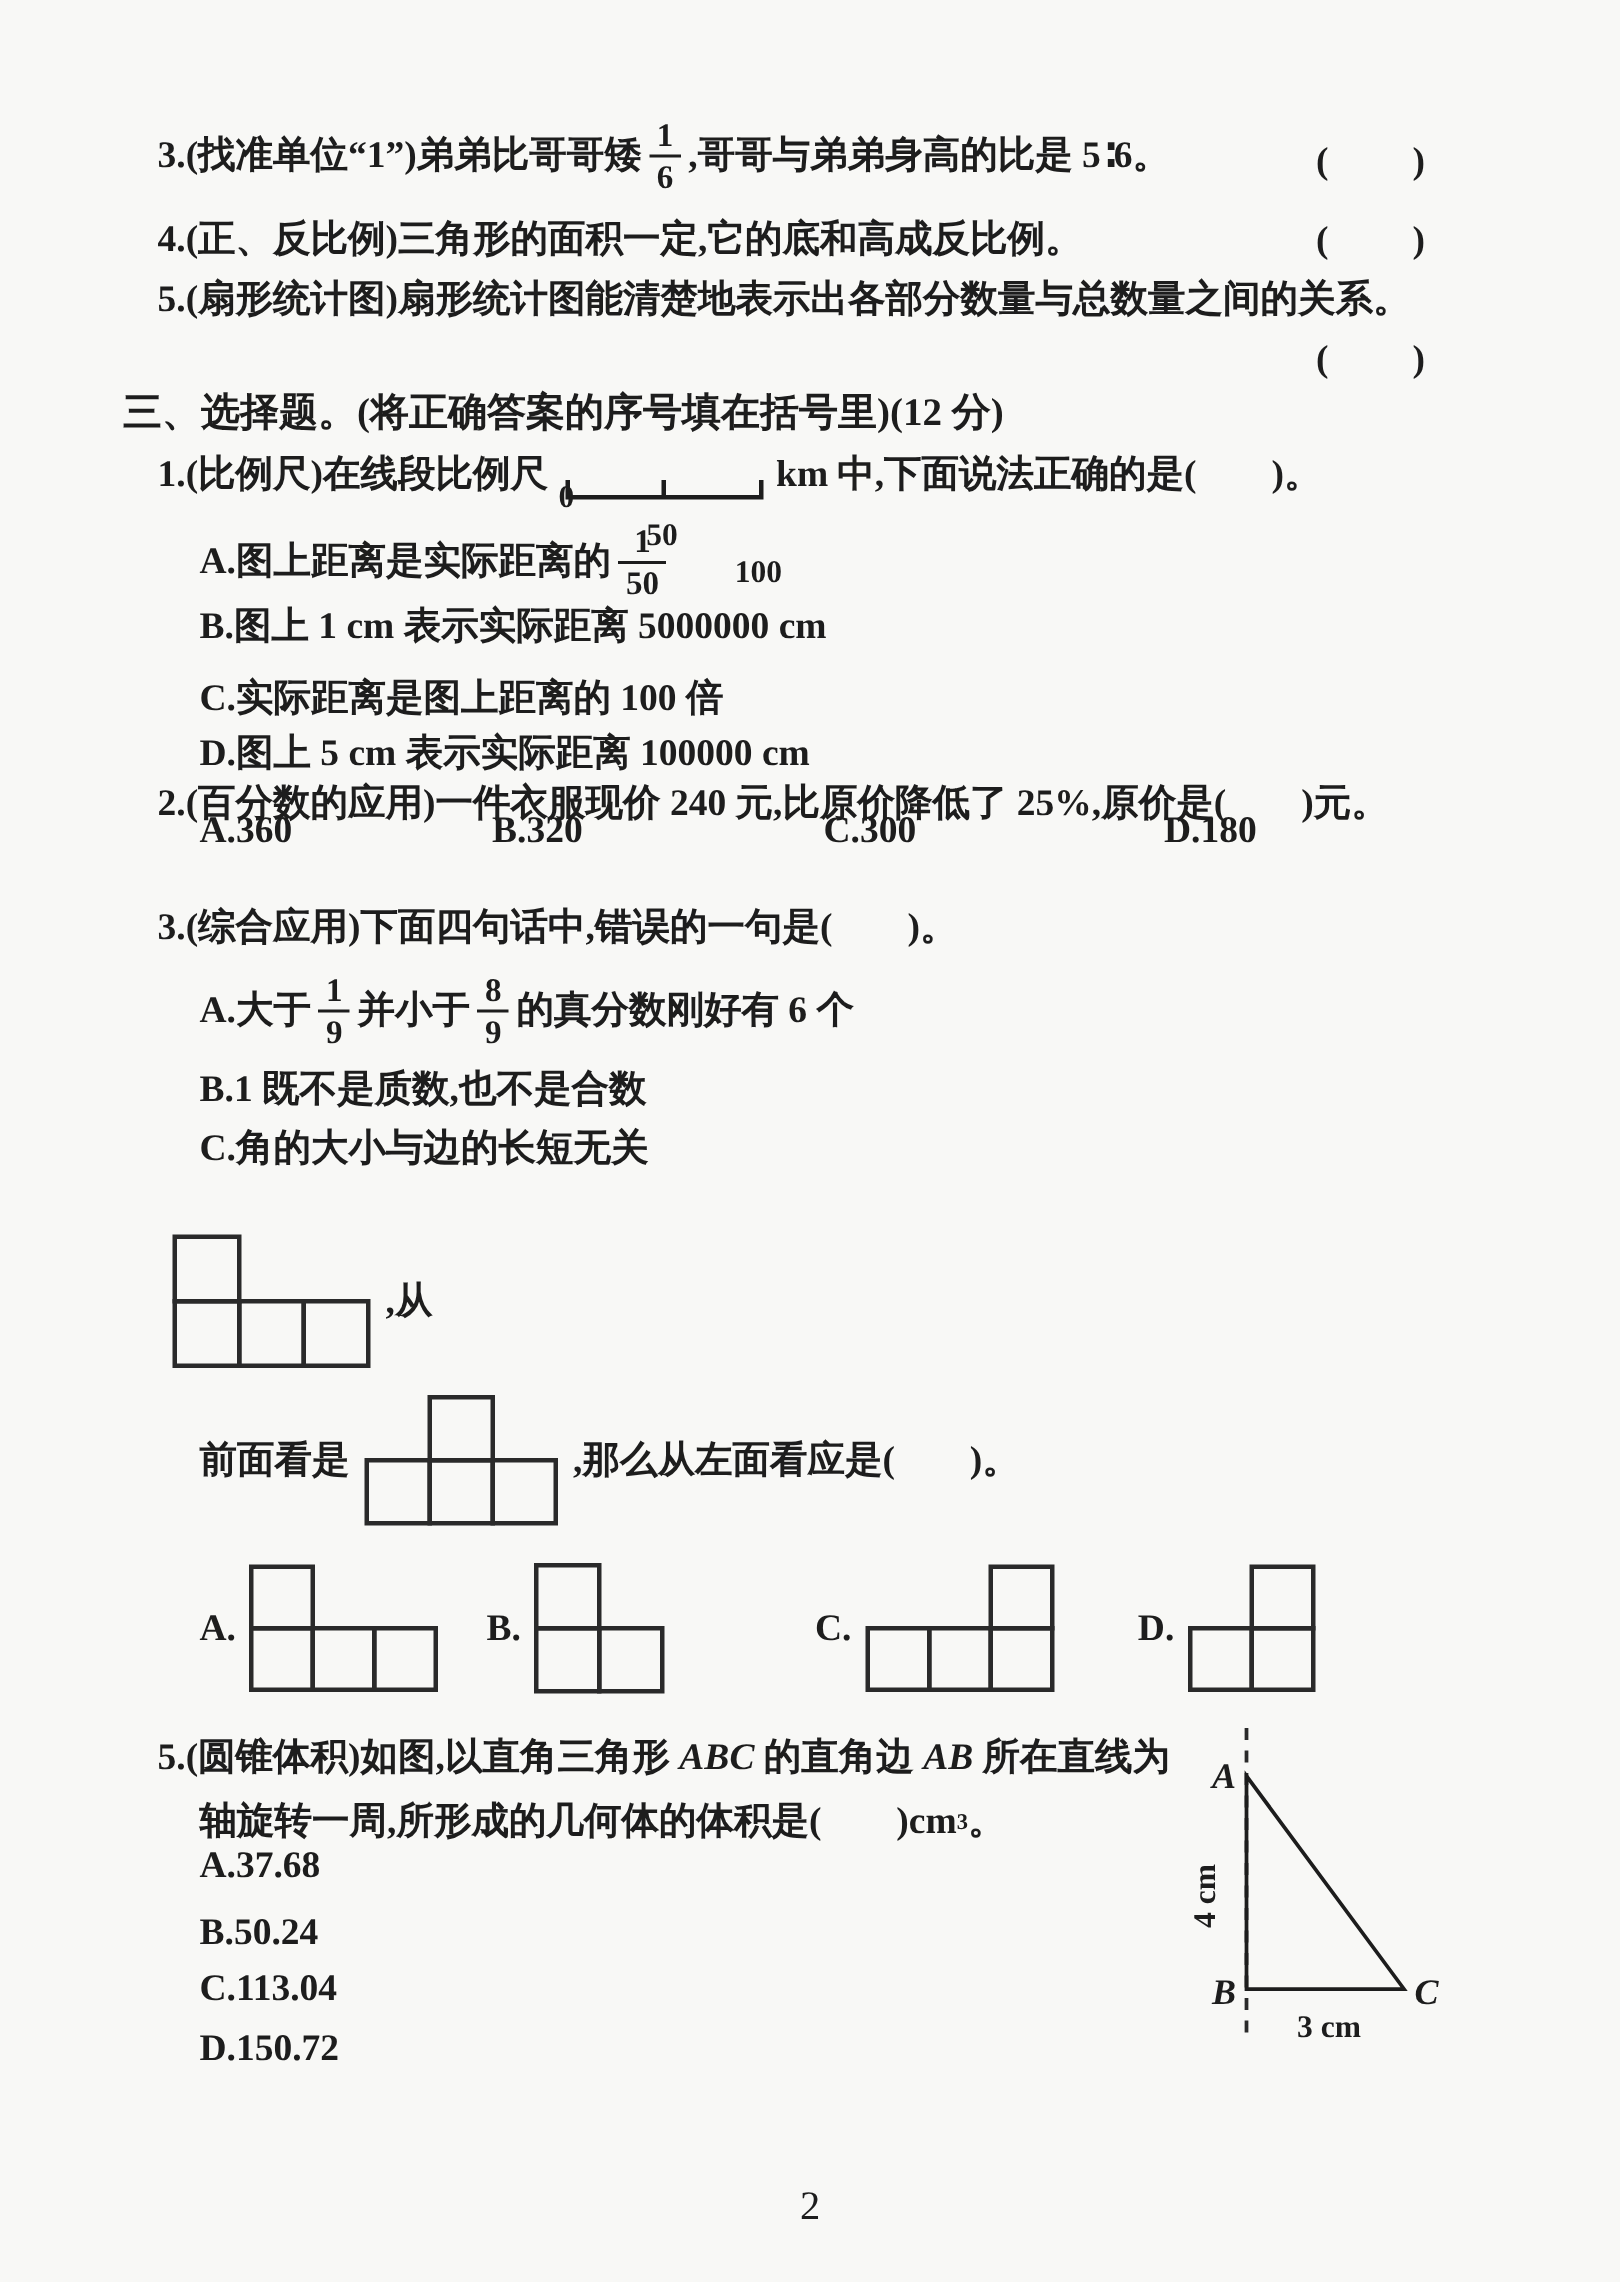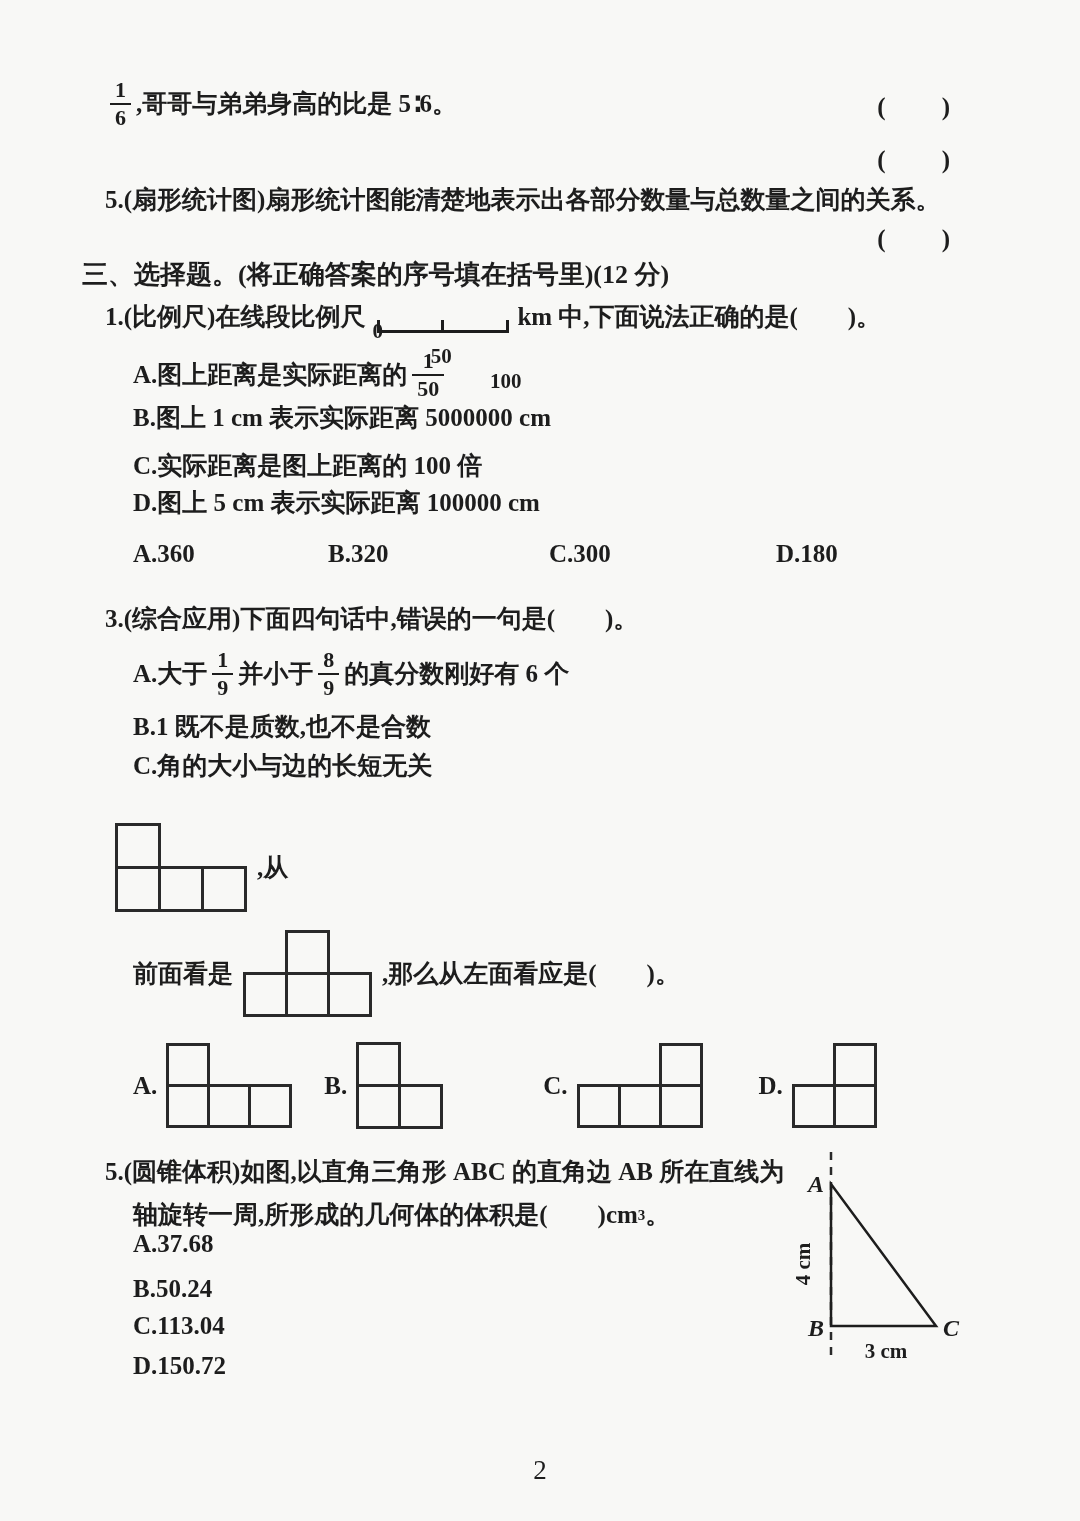--- a/index.html
+++ b/index.html
@@ -31,45 +31,49 @@
   .sn100 { position:absolute; right:-12px; }
   .scale-line { position:relative; height:11px; border-bottom:3px solid #1d1d1d; }
   .tick { position:absolute; bottom:0; width:3px; height:10px; background:#1d1d1d; }
   .tick.l { left:0; } .tick.m { left:calc(50% - 2px); } .tick.r { right:0; }
   .scale-unit { margin-right:6px;text-align:center; }
   
   .cube-shape { position:relative; display:inline-block; margin:0 10px; }
   .cube-cell { position:absolute; box-sizing:border-box; border:3px solid #2a2a2a; }
   .optgroup { display:flex; align-items:center; }
   .optletter { margin-right:9px; }
-  .it { }
+  .it { font-style:italic; }
   sup { font-size:15px; }
   .q5opt { position:absolute; left:133px; white-space:pre; }
   .tri { position:absolute; left:786px; top:1146px; }
   .vtx { font-family:"Liberation Serif","DejaVu Serif",serif; font-style:italic;
          font-weight:600; font-size:24px; fill:#1d1d1d; }
   .dim { font-family:"Liberation Serif","DejaVu Serif",serif; font-weight:600;
          font-size:21px; fill:#1d1d1d; }
   .pagenum { position:absolute; top:1455px; left:0; width:1080px;
              text-align:center; font-weight:400; font-size:27px; }
 </style>
 </head>
 <body>
 
 <div class="page">
 
   <div class="line ind1" style="top:78px">
+    <span>3.(找准单位“1”)弟弟比哥哥矮</span>
     <span class="frac">
       <span class="fn">1</span>
       <span class="fd">6</span>
     </span>
     <span>,哥哥与弟弟身高的比是 5∶6。</span>
   </div>
   <div class="bracket" style="top:90px">(　　)</div>
 
+  <div class="line ind1" style="top:143px">
+    <span>4.(正、反比例)三角形的面积一定,它的底和高成反比例。</span>
+  </div>
   <div class="bracket" style="top:143px">(　　)</div>
 
   <div class="line ind1" style="top:183px">
     <span>5.(扇形统计图)扇形统计图能清楚地表示出各部分数量与总数量之间的关系。</span>
   </div>
   <div class="bracket" style="top:222px">(　　)</div>
 
   <div class="line sect" style="top:258px; padding-left:82px">
     <span>三、选择题。(将正确答案的序号填在括号里)(12 分)</span>
   </div>
@@ -102,20 +106,23 @@
   <div class="line ind2" style="top:401px">
     <span>B.图上 1 cm 表示实际距离 5000000 cm</span>
   </div>
   <div class="line ind2" style="top:449px">
     <span>C.实际距离是图上距离的 100 倍</span>
   </div>
   <div class="line ind2" style="top:486px">
     <span>D.图上 5 cm 表示实际距离 100000 cm</span>
   </div>
 
+  <div class="line ind1" style="top:519px">
+    <span>2.(百分数的应用)一件衣服现价 240 元,比原价降低了 25%,原价是(　　)元。</span>
+  </div>
   <div class="line" style="top:554px">
     <span style="position:absolute;left:133px">A.360</span>
     <span style="position:absolute;left:328px">B.320</span>
     <span style="position:absolute;left:549px">C.300</span>
     <span style="position:absolute;left:776px">D.180</span>
   </div>
 
   <div class="line ind1" style="top:602px">
     <span>3.(综合应用)下面四句话中,错误的一句是(　　)。</span>
   </div>

